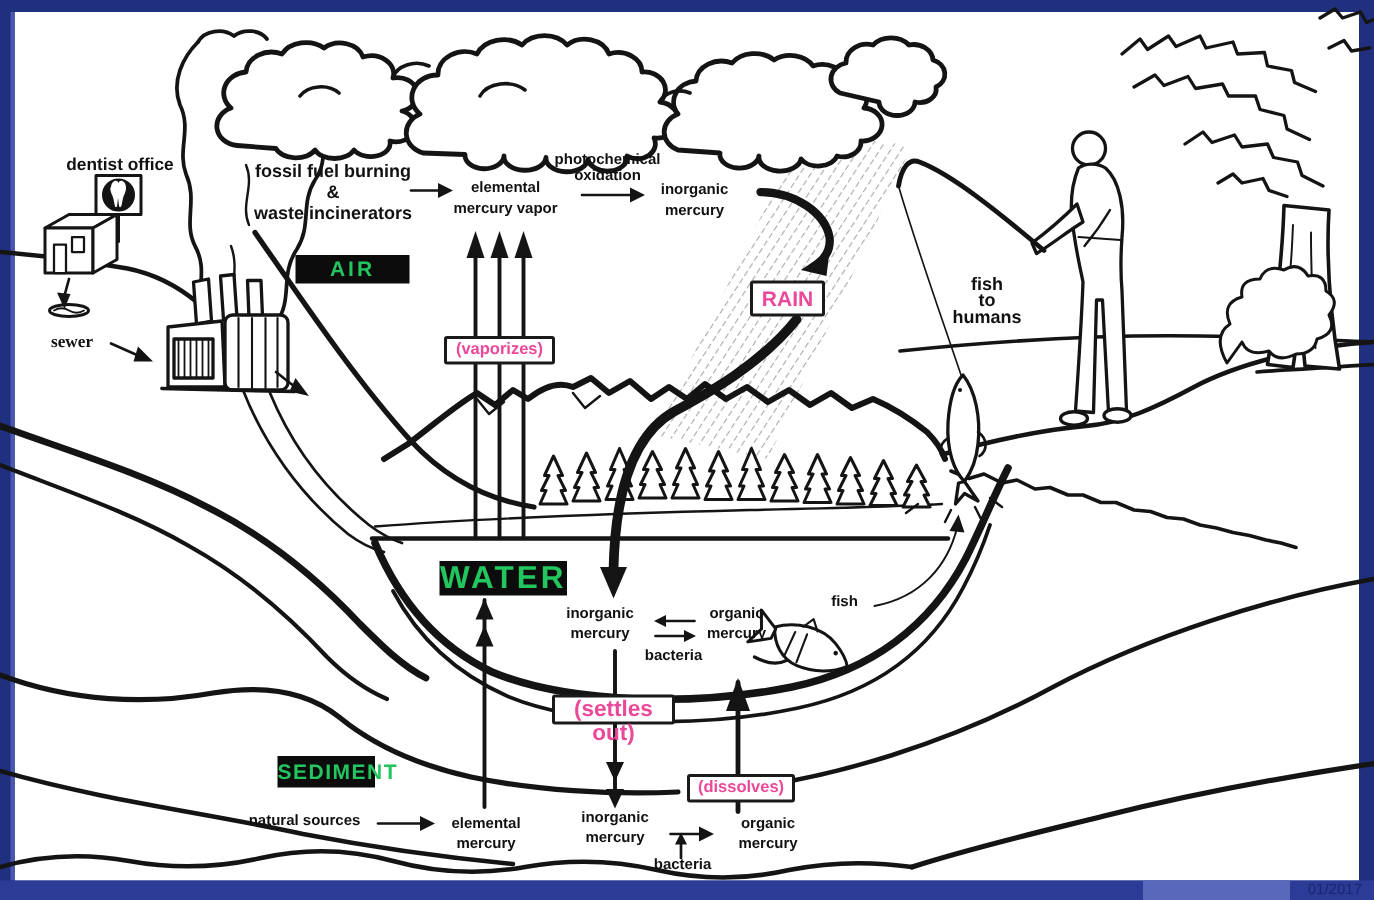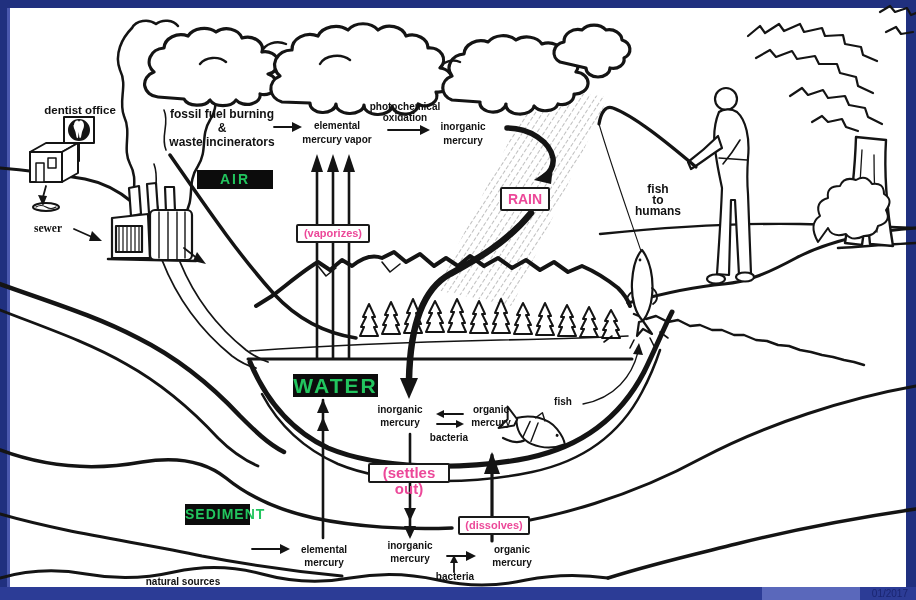--- a/index.html
+++ b/index.html
@@ -238,21 +238,21 @@
 mercury</div>
   <div class="lbl s12t" style="left:628px;top:184px;width:60px;">fish
 to
 humans</div>
   <div class="lbl lh13" style="left:366px;top:403px;width:68px;">inorganic
 mercury</div>
   <div class="lbl lh13" style="left:458px;top:403px;width:66px;">organic
 mercury</div>
   <div class="lbl s10" style="left:426px;top:432px;width:46px;">bacteria</div>
   <div class="lbl" style="left:546px;top:395px;width:34px;">fish</div>
-  <div class="lbl" style="left:128px;top:541px;width:110px;margin-top:34px;">natural sources</div>
+  <div class="lbl" style="left:148px;top:541px;width:110px;">natural sources</div>
   <div class="lbl lh13" style="left:286px;top:543px;width:76px;">elemental
 mercury</div>
   <div class="lbl lh13" style="left:374px;top:539px;width:72px;">inorganic
 mercury</div>
   <div class="lbl s10" style="left:432px;top:571px;width:46px;">bacteria</div>
   <div class="lbl lh13" style="left:476px;top:543px;width:72px;">organic
 mercury</div>
 
   <div class="strip">
     <div class="thumb"></div>

